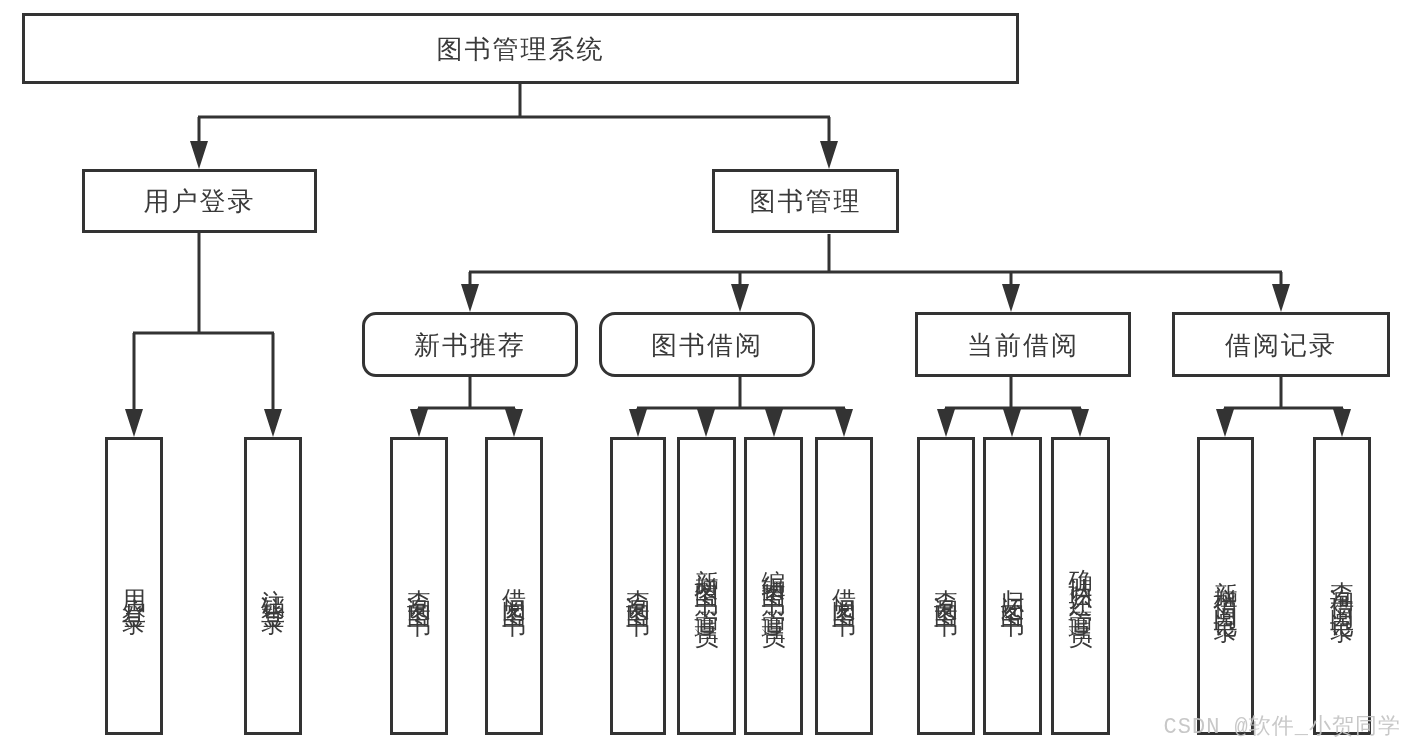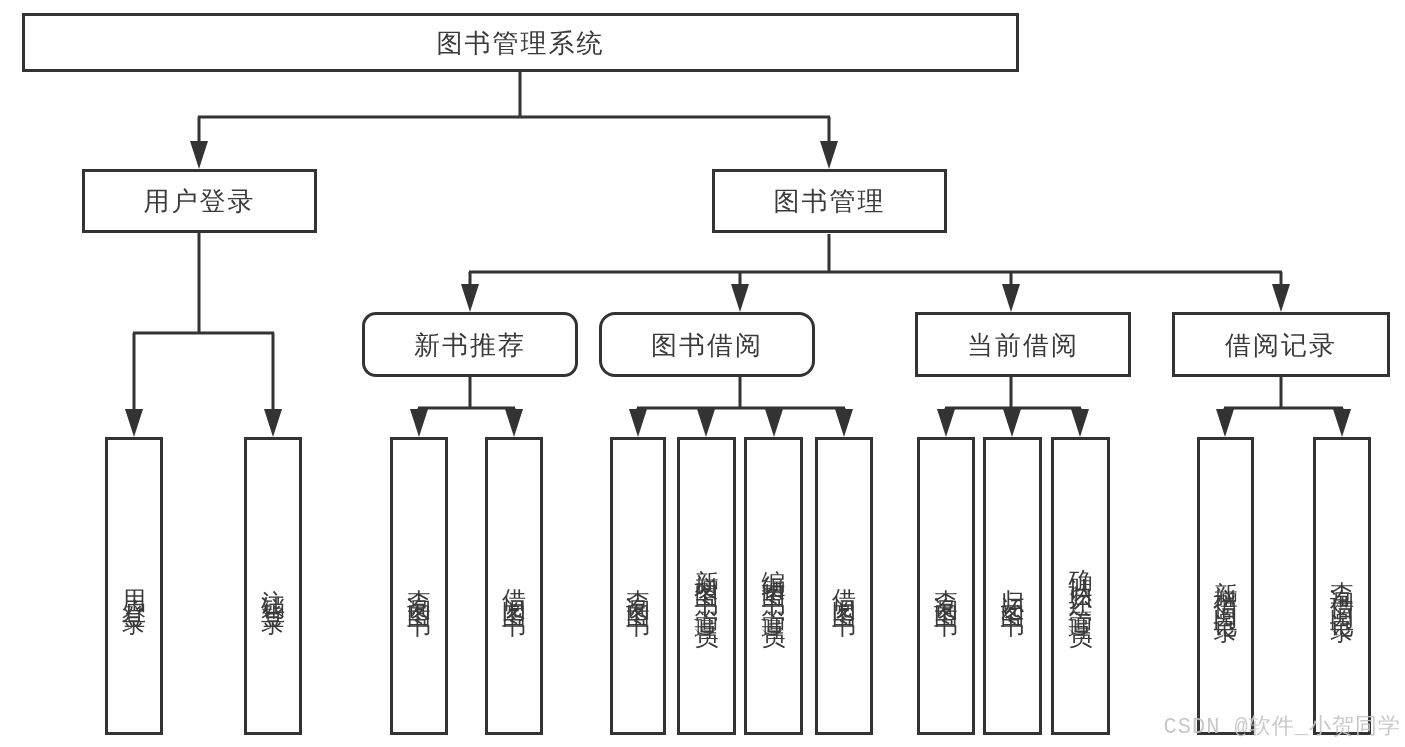--- a/index.html
+++ b/index.html
@@ -57,28 +57,28 @@
              M697 409 L715 409 L706 437 Z
              M765 409 L783 409 L774 437 Z
              M835 409 L853 409 L844 437 Z
              M937 409 L955 409 L946 437 Z
              M1003 409 L1021 409 L1012 437 Z
              M1071 409 L1089 409 L1080 437 Z
              M1216 409 L1234 409 L1225 437 Z
              M1333 409 L1351 409 L1342 437 Z"></path>
   </svg>
 
-  <div class="node h-node" style="left:22px; top:13px; width:997px; height:59px;">
+  <div class="node h-node" style="left:22px; top:13px; width:997px; height:71px;">
     <span>图书管理系统</span>
   </div>
 
   <div class="node h-node" style="left:82px; top:169px; width:235px; height:64px;">
     <span>用户登录</span>
   </div>
-  <div class="node h-node" style="left:712px; top:169px; width:235px; height:64px;justify-content:center;">
+  <div class="node h-node" style="left:712px; top:169px; width:187px; height:64px;justify-content:center;">
     <span>图书管理</span>
   </div>
 
   <div class="node h-node" style="left:362px; top:312px; width:216px; height:65px;border-radius:14px;">
     <span>新书推荐</span>
   </div>
   <div class="node h-node" style="left:599px; top:312px; width:216px; height:65px;border-radius:16px;">
     <span>图书借阅</span>
   </div>
   <div class="node h-node" style="left:903px; top:312px; width:216px; height:65px;margin-left:12px;">

